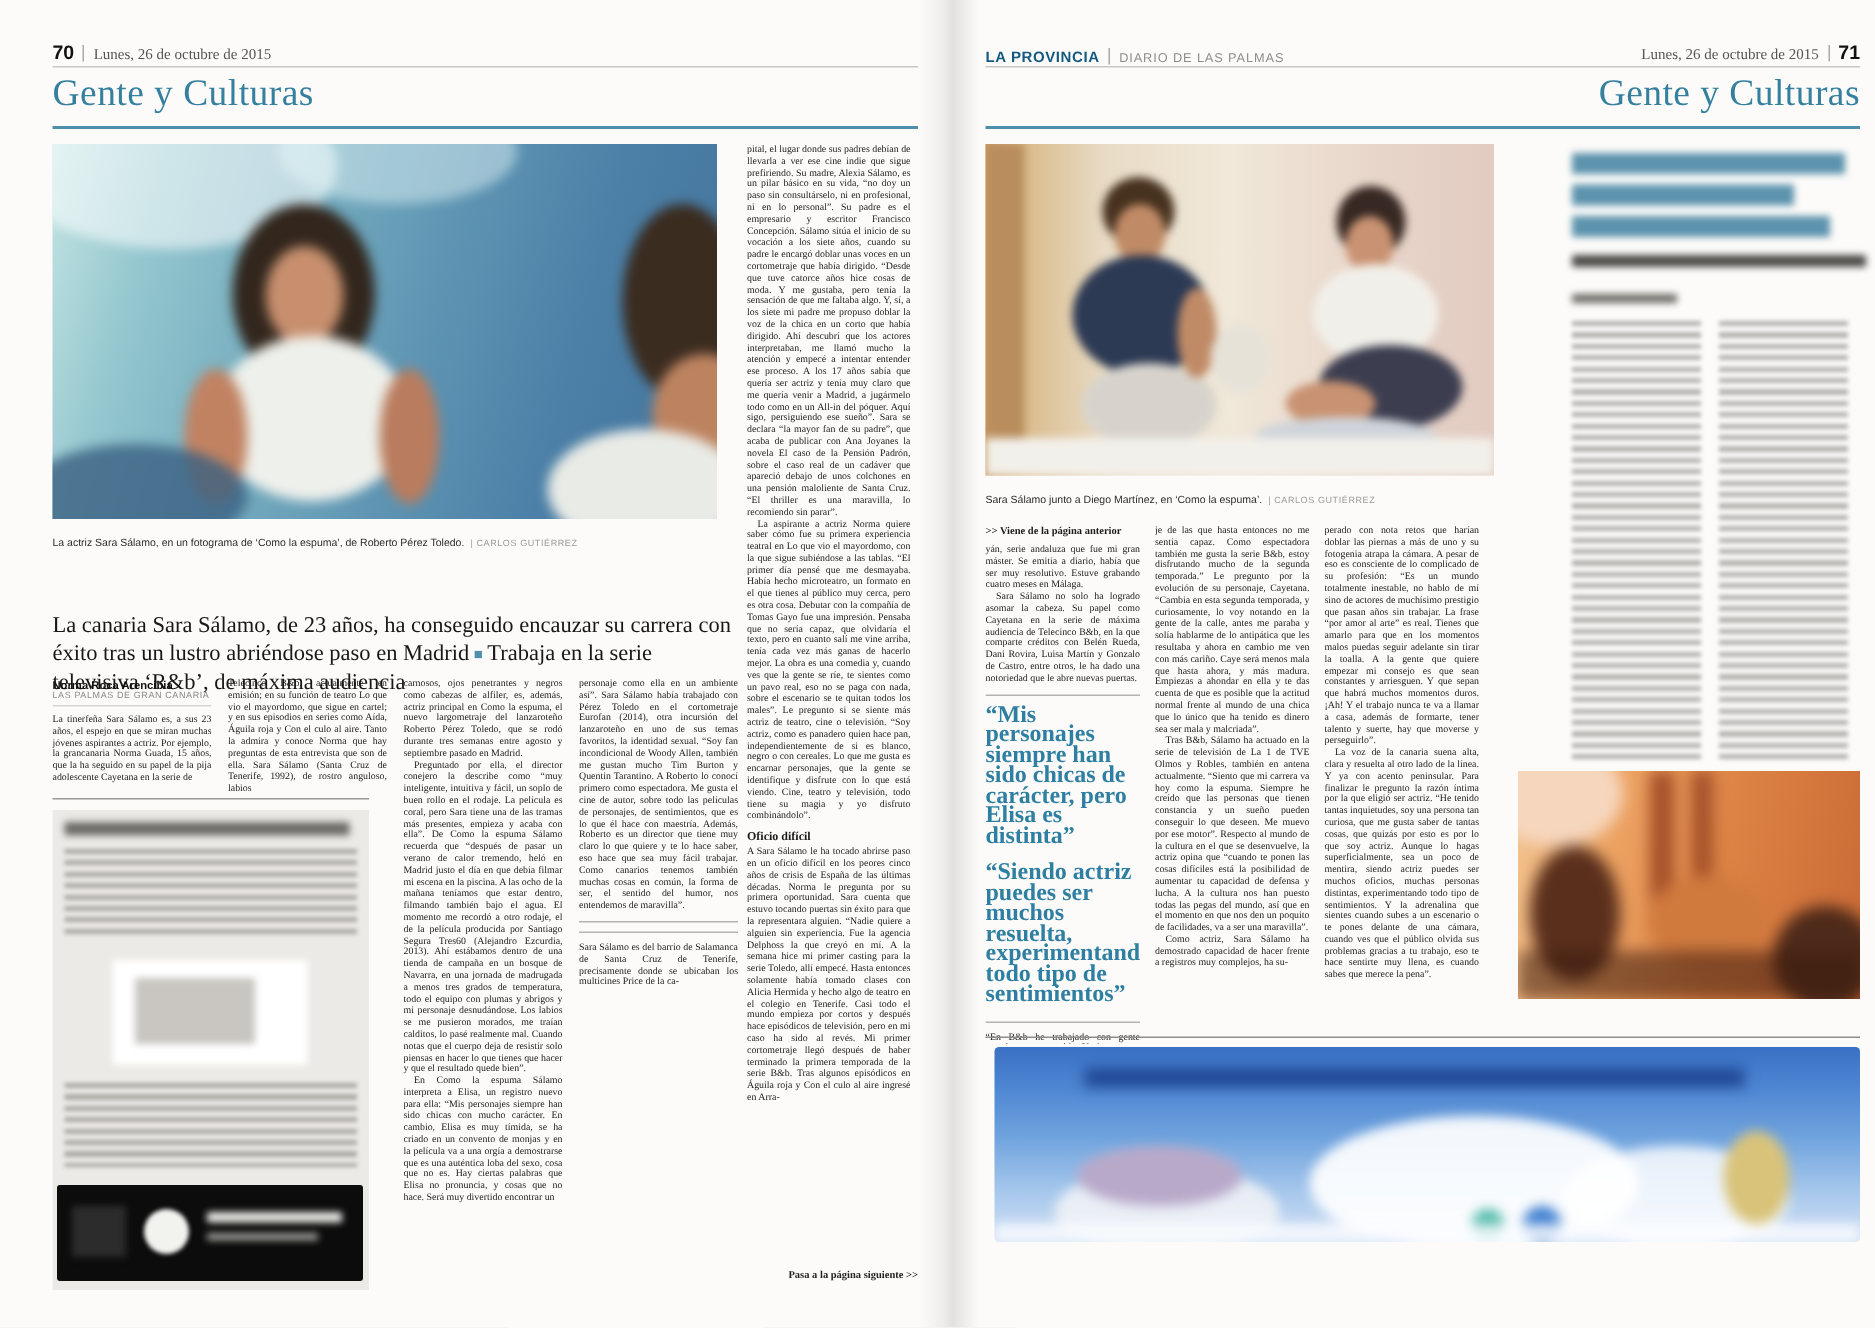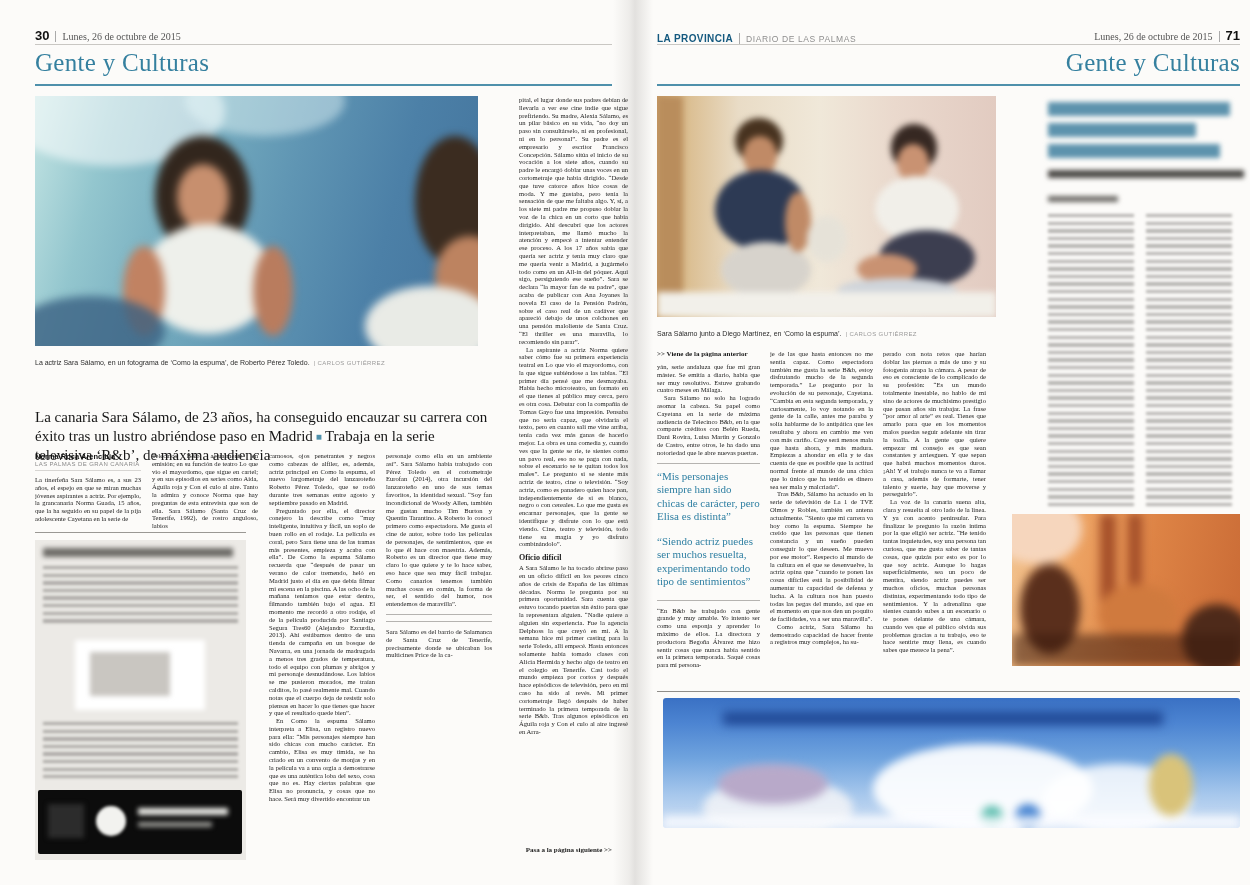--- a/index.html
+++ b/index.html
@@ -26,21 +26,21 @@
        text-align:justify;hyphens:auto;-webkit-hyphens:auto;color:#1b1b1b;}
   .col p{margin:0;}
   .col p + p{text-indent:7px;}
   .byline-name{font:700 7.5px "Liberation Sans",sans-serif;color:#101010;}
   .byline-place{font:6px "Liberation Sans",sans-serif;color:#8a8a8a;letter-spacing:.4px;
                 border-bottom:1px solid #d7d5d2;padding-bottom:3px;margin-bottom:5px;}
   .subhead{font:700 8px "Liberation Serif",serif;margin:5px 0 2px;}
   .sep{border-top:1px solid #b5b3b0;margin:6px 0;}
   .pullquotes p{font:400 10.5px/12.5px "Liberation Serif",serif;color:#2e7b9e;color:#2e7fa2;
                 text-indent:0 !important;text-align:left;margin:0 0 11px 0;}
-  .pullquotes.big p{font-size:11px;line-height:13.5px;}
+  .pullquotes.big p{font-size:16px;line-height:13.5px;font-weight:bold;}
   .continues{font:700 7px "Liberation Serif",serif;text-align:right;color:#222;}
   .comesfrom{font:700 7px "Liberation Serif",serif;margin-bottom:5px;text-align:left;}
   
   .photo{position:absolute;overflow:hidden;background:#9db8c2;}
   .photo .blur{position:absolute;filter:blur(4px);}
   .blob{position:absolute;border-radius:50%;}
   
   .pool{background:linear-gradient(105deg,#c3e4e3 0%,#93c6ce 16%,#74abbe 36%,#5f95b3 55%,#4c80a7 76%,#43739c 100%);}
   
   .couch{background:linear-gradient(90deg,#c99c66 0%,#d9ba8a 7%,#e9dcc6 24%,#f0e8d9 48%,#ead9cd 70%,#e2cbc1 100%);}
@@ -53,21 +53,21 @@
   .ad{position:absolute;overflow:hidden;}
 </style>
 </head>
 <body>
 
 <div id="canvas">
 
   <div class="abs" style="left:0;top:0;width:625px;height:885px;">
 
     <div class="abs" style="left:35px;top:26px;white-space:nowrap;">
-      <span class="pgnum">30</span><span class="vbar"></span><span class="hdate">Lunes, 26 de octubre de 2015</span>
+      <span class="pgnum">70</span><span class="vbar"></span><span class="hdate">Lunes, 26 de octubre de 2015</span>
     </div>
 
     <div class="abs hrule" style="left:35px;top:44px;width:577px;"></div>
     <div class="abs section-title" style="left:35px;top:49px;">Gente y Culturas</div>
     <div class="abs tealrule" style="left:35px;top:84px;width:577px;"></div>
 
     <div class="photo pool" style="left:35px;top:96px;width:443px;height:250px;">
       <div class="blur" style="left:0;top:0;width:443px;height:250px;">
         <div class="blob" style="left:-30px;top:-40px;width:220px;height:110px;background:rgba(255,255,255,.55);"></div>
         <div class="blob" style="left:150px;top:-30px;width:160px;height:70px;background:rgba(235,250,250,.45);"></div>
@@ -113,21 +113,21 @@
         </div>
       <div class="sep"></div>
       <div class="pullquotes">
         </div>
       <div class="sep"></div>
       <div>
           <p>Sara Sálamo es del barrio de Salamanca de Santa Cruz de Tenerife, precisamente donde se ubicaban los multicines Price de la ca-</p>
         </div>
     </div>
 
-    <div class="col" style="left:519px;top:96px;width:109px;height:744px;">
+    <div class="col" style="left:498px;top:96px;width:109px;height:744px;">
       <div>
           <p>pital, el lugar donde sus padres debían de llevarla a ver ese cine indie que sigue prefiriendo. Su madre, Alexia Sálamo, es un pilar básico en su vida, “no doy un paso sin consultárselo, ni en profesional, ni en lo personal”. Su padre es el empresario y escritor Francisco Concepción. Sálamo sitúa el inicio de su vocación a los siete años, cuando su padre le encargó doblar unas voces en un cortometraje que había dirigido. “Desde que tuve catorce años hice cosas de moda. Y me gustaba, pero tenía la sensación de que me faltaba algo. Y, sí, a los siete mi padre me propuso doblar la voz de la chica en un corto que había dirigido. Ahí descubrí que los actores interpretaban, me llamó mucho la atención y empecé a intentar entender ese proceso. A los 17 años sabía que quería ser actriz y tenía muy claro que me quería venir a Madrid, a jugármelo todo como en un All-in del póquer. Aquí sigo, persiguiendo ese sueño”. Sara se declara “la mayor fan de su padre”, que acaba de publicar con Ana Joyanes la novela El caso de la Pensión Padrón, sobre el caso real de un cadáver que apareció debajo de unos colchones en una pensión maloliente de Santa Cruz. “El thriller es una maravilla, lo recomiendo sin parar”.</p>
           <p>La aspirante a actriz Norma quiere saber cómo fue su primera experiencia teatral en Lo que vio el mayordomo, con la que sigue subiéndose a las tablas. “El primer día pensé que me desmayaba. Había hecho microteatro, un formato en el que tienes al público muy cerca, pero es otra cosa. Debutar con la compañía de Tomas Gayo fue una impresión. Pensaba que no sería capaz, que olvidaría el texto, pero en cuanto salí me vine arriba, tenía cada vez más ganas de hacerlo mejor. La obra es una comedia y, cuando ves que la gente se ríe, te sientes como un pavo real, eso no se paga con nada, sobre el escenario se te quitan todos los males”. Le pregunto si se siente más actriz de teatro, cine o televisión. “Soy actriz, como es panadero quien hace pan, independientemente de si es blanco, negro o con cereales. Lo que me gusta es encarnar personajes, que la gente se identifique y disfrute con lo que está viendo. Cine, teatro y televisión, todo tiene su magia y yo disfruto combinándolo”.</p>
         </div>
       <div class="subhead">Oficio difícil</div>
       <div>
           <p>A Sara Sálamo le ha tocado abrirse paso en un oficio difícil en los peores cinco años de crisis de España de las últimas décadas. Norma le pregunta por su primera oportunidad. Sara cuenta que estuvo tocando puertas sin éxito para que la representara alguien. “Nadie quiere a alguien sin experiencia. Fue la agencia Delphoss la que creyó en mí. A la semana hice mi primer casting para la serie Toledo, allí empecé. Hasta entonces solamente había tomado clases con Alicia Hermida y hecho algo de teatro en el colegio en Tenerife. Casi todo el mundo empieza por cortos y después hace episódicos de televisión, pero en mi caso ha sido al revés. Mi primer cortometraje llegó después de haber terminado la primera temporada de la serie B&amp;b. Tras algunos episódicos en Águila roja y Con el culo al aire ingresé en Arra-</p>
         </div>
     </div>
     <div class="abs continues" style="left:503px;top:846px;width:109px;">Pasa a la página siguiente &gt;&gt;</div>

